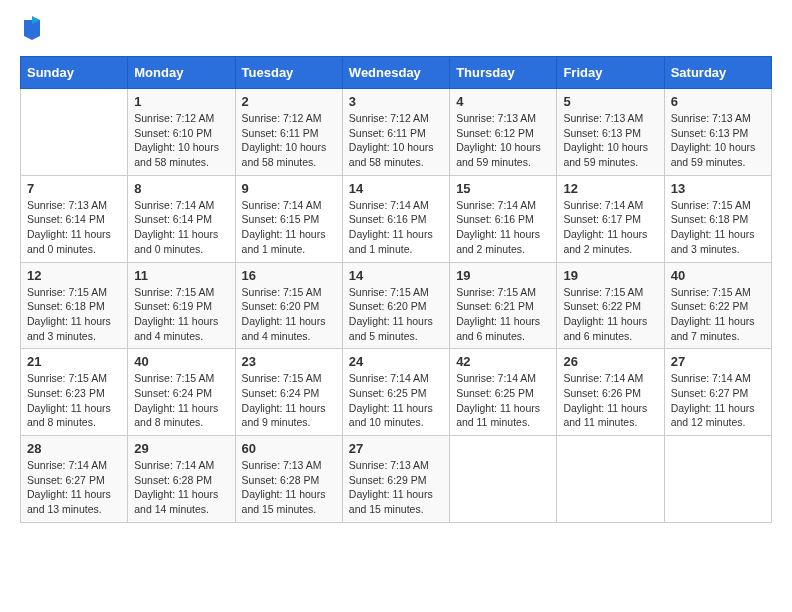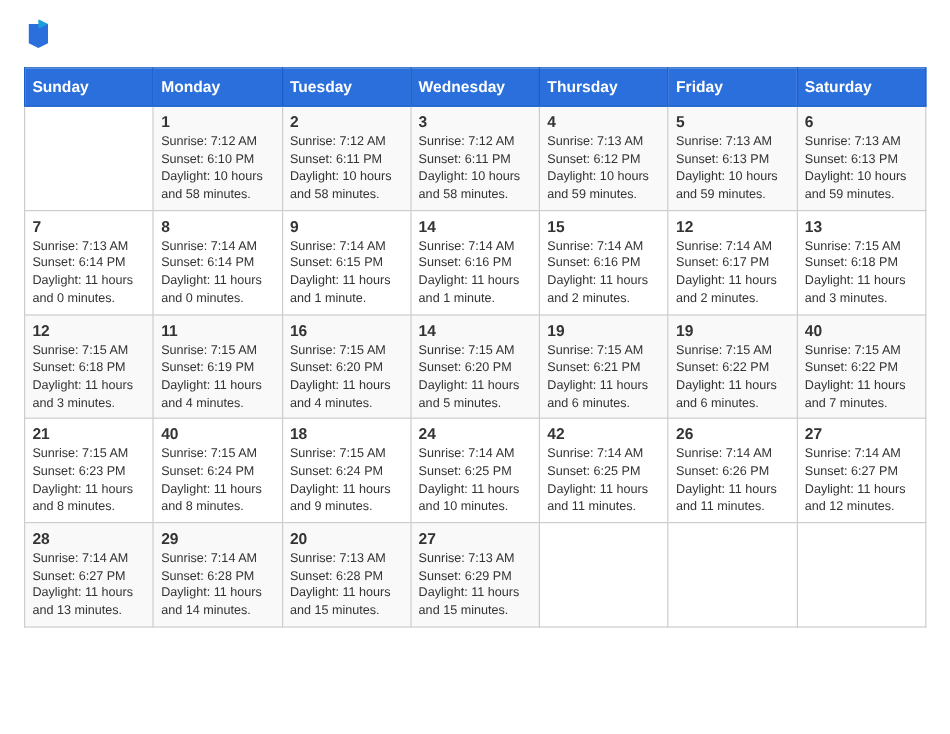--- a/index.html
+++ b/index.html
@@ -264,21 +264,21 @@
 Sunset: 6:23 PM
 Daylight: 11 hours and 8 minutes.</div>
         </td>
         <td>
           <span class="day-num">40</span>
           <div class="cell-info" style="white-space: pre-line;">Sunrise: 7:15 AM
 Sunset: 6:24 PM
 Daylight: 11 hours and 8 minutes.</div>
         </td>
         <td>
-          <span class="day-num">18</span>
+          <span class="day-num">23</span>
           <div class="cell-info" style="white-space: pre-line;">Sunrise: 7:15 AM
 Sunset: 6:24 PM
 Daylight: 11 hours and 9 minutes.</div>
         </td>
         <td>
           <span class="day-num">24</span>
           <div class="cell-info" style="white-space: pre-line;">Sunrise: 7:14 AM
 Sunset: 6:25 PM
 Daylight: 11 hours and 10 minutes.</div>
         </td>
@@ -308,21 +308,21 @@
 Sunset: 6:27 PM
 Daylight: 11 hours and 13 minutes.</div>
         </td>
         <td>
           <span class="day-num">29</span>
           <div class="cell-info" style="white-space: pre-line;">Sunrise: 7:14 AM
 Sunset: 6:28 PM
 Daylight: 11 hours and 14 minutes.</div>
         </td>
         <td>
-          <span class="day-num">20</span>
+          <span class="day-num">60</span>
           <div class="cell-info" style="white-space: pre-line;">Sunrise: 7:13 AM
 Sunset: 6:28 PM
 Daylight: 11 hours and 15 minutes.</div>
         </td>
         <td>
           <span class="day-num">27</span>
           <div class="cell-info" style="white-space: pre-line;">Sunrise: 7:13 AM
 Sunset: 6:29 PM
 Daylight: 11 hours and 15 minutes.</div>
         </td>

